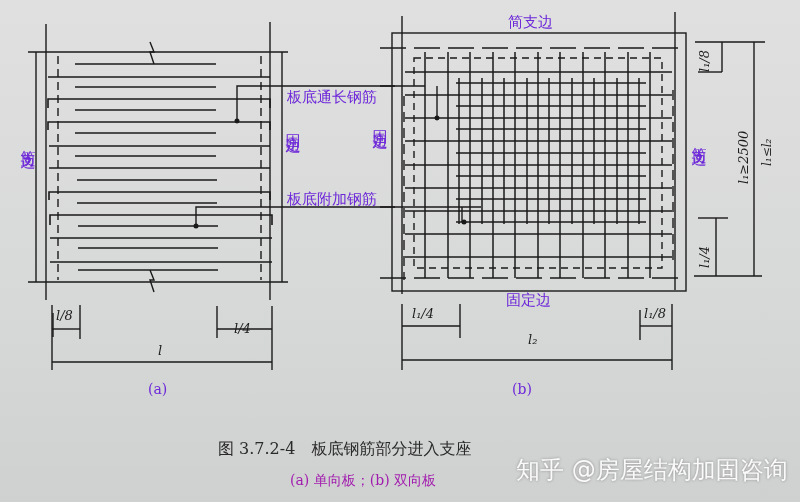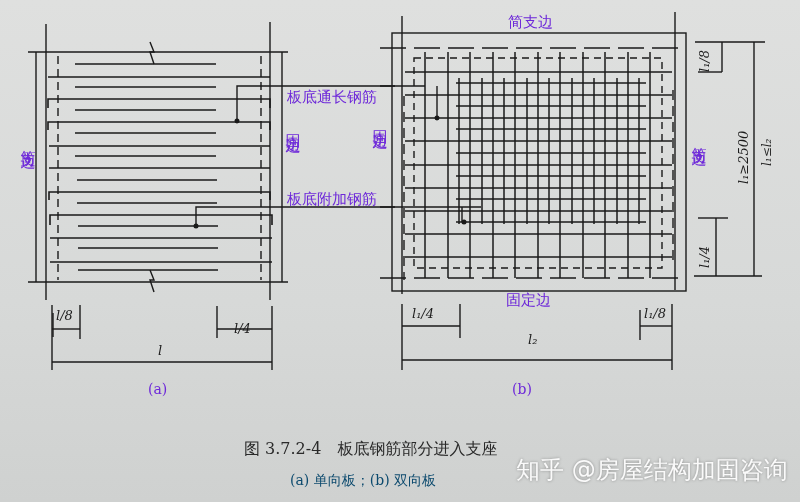--- a/index.html
+++ b/index.html
@@ -4,21 +4,21 @@
 <style>
   html,body{margin:0;padding:0;}
   body{width:800px;height:502px;background:#d6d8d7;overflow:hidden;position:relative;font-family:"DejaVu Serif","Liberation Serif",serif;}
   .bg{position:absolute;inset:0;background:linear-gradient(180deg,#dfe0df 0%,#d7d9d8 60%,#cfd1d0 100%);}
   svg{position:absolute;left:0;top:0;}
   .lbl{position:absolute;color:#6d28d9;font-size:15px;white-space:nowrap;}
   .vert{writing-mode:vertical-rl;letter-spacing:2px;}
   .dim{position:absolute;font-family:"DejaVu Serif",serif;font-style:italic;font-size:13px;color:#1c1c1c;white-space:nowrap;}
   .rot{position:absolute;transform-origin:left top;transform:rotate(-90deg);font-family:"DejaVu Serif",serif;font-style:italic;font-size:13px;color:#1c1c1c;white-space:nowrap;}
   .cap{position:absolute;font-size:16px;color:#2a2a2a;white-space:nowrap;}
-  .sub{position:absolute;font-size:14px;color:#0c4a6e;white-space:nowrap;}
+  .sub{position:absolute;font-size:14px;color:#a21caf;white-space:nowrap;}
   .wm{position:absolute;font-family:"DejaVu Sans",sans-serif;font-size:24px;color:#fafafa;text-shadow:0 0 3px rgba(0,0,0,0.35);white-space:nowrap;}
 </style>
 </head>
 <body>
 
 <div class="bg"></div>
 
 <svg width="800" height="502" viewBox="0 0 800 502" stroke="#1a1a1a" fill="none" stroke-width="1.4">
 
   <g>
@@ -162,15 +162,15 @@
 <div class="lbl vert" style="left:689px;top:135px;">简支边</div>
 <div class="rot" style="left:697px;top:72px;">l₁/8</div>
 <div class="rot" style="left:697px;top:268px;">l₁/4</div>
 <div class="rot" style="left:736px;top:184px;">l₁≥2500</div>
 <div class="rot" style="left:760px;top:166px;font-size:12px;">l₁≤l₂</div>
 <div class="dim" style="left:412px;top:306px;">l₁/4</div>
 <div class="dim" style="left:644px;top:306px;">l₁/8</div>
 <div class="dim" style="left:528px;top:332px;">l₂</div>
 <div class="lbl" style="left:512px;top:381px;font-size:14px;">(b)</div>
 
-<div class="cap" style="left:244px;top:439px;">图 3.7.2-4　板底钢筋部分进入支座</div>
+<div class="cap" style="left:218px;top:439px;">图 3.7.2-4　板底钢筋部分进入支座</div>
 <div class="sub" style="left:290px;top:472px;">(a) 单向板；(b) 双向板</div>
 <div class="wm" style="left:516px;top:454px;">知乎 @房屋结构加固咨询</div>
 
 </body></html>

